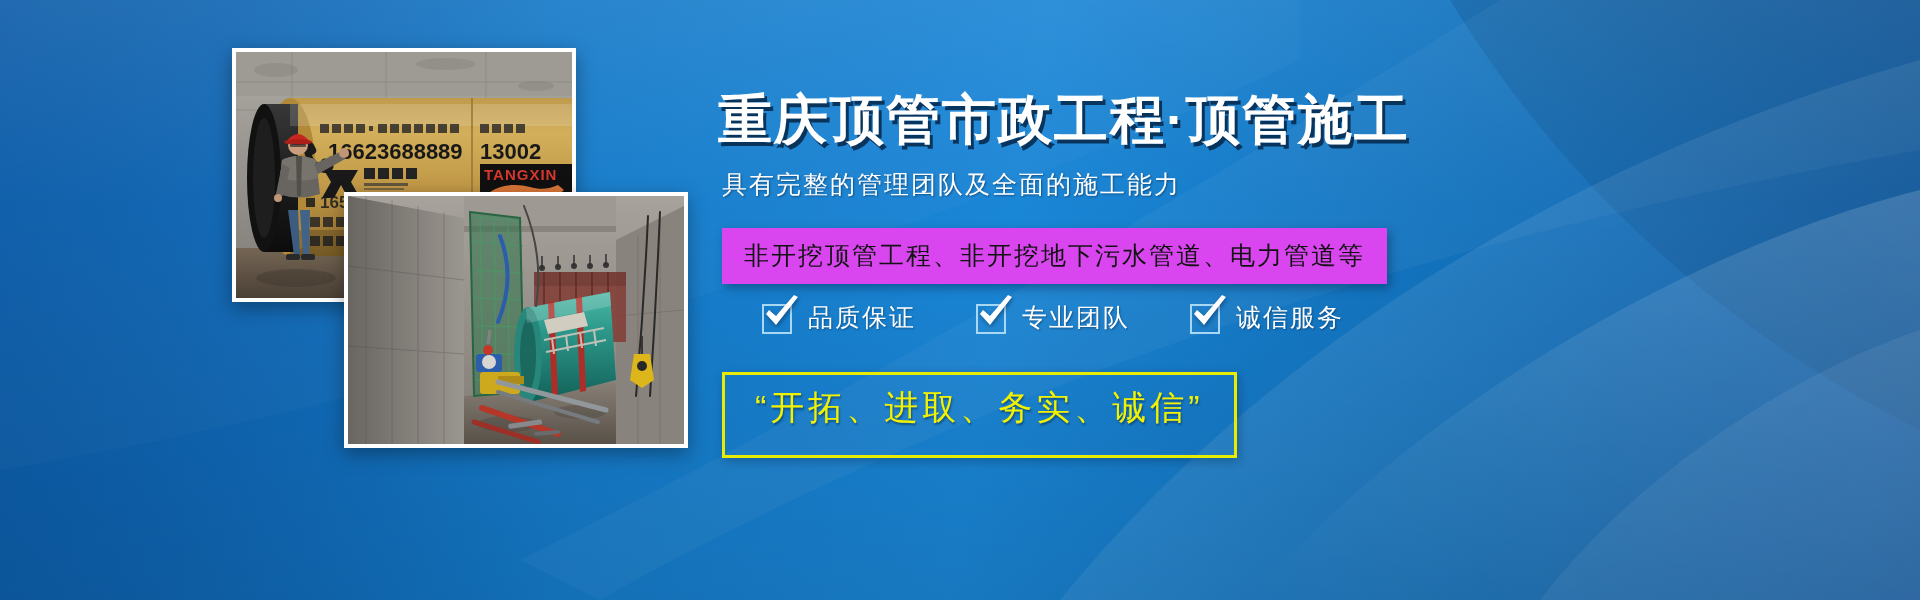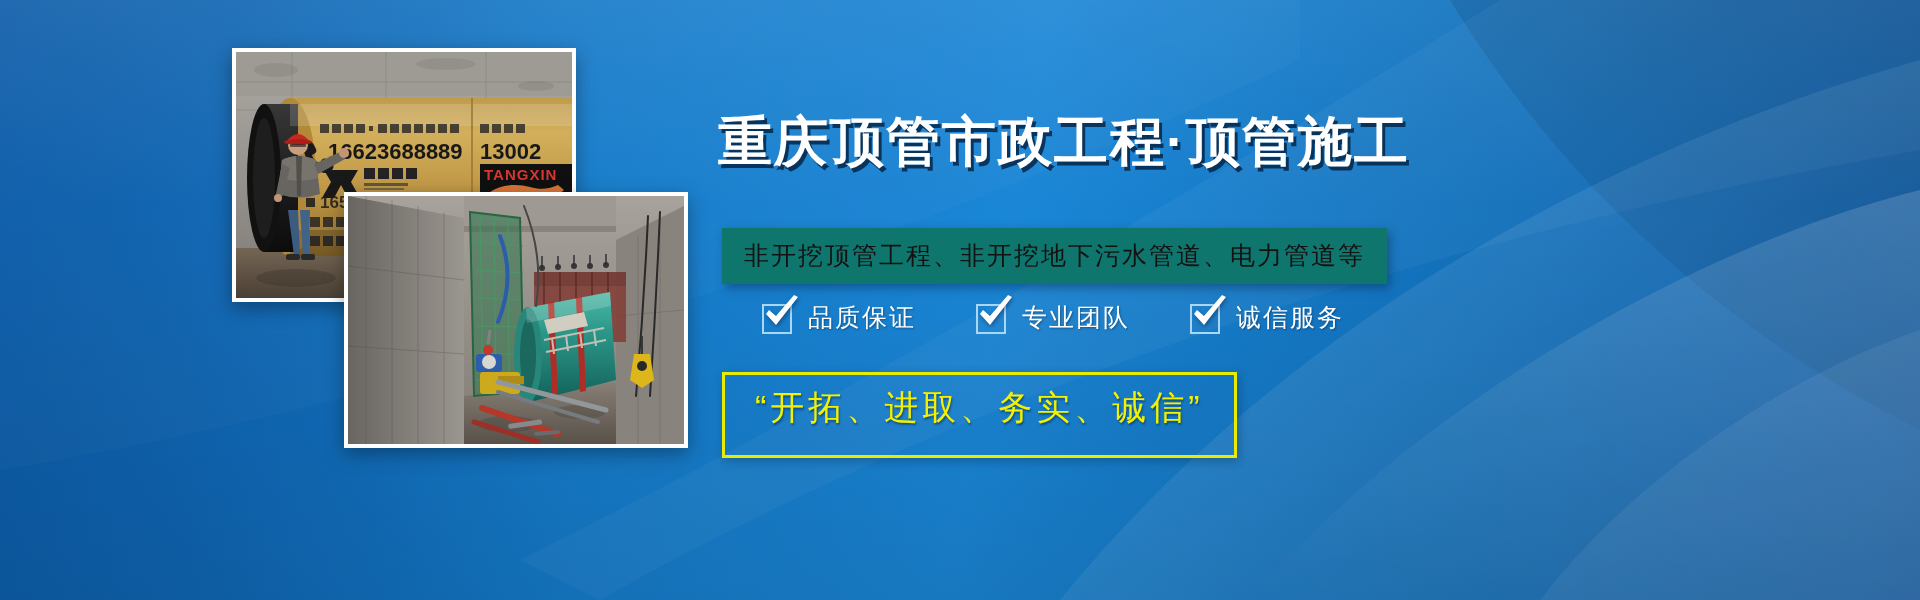--- a/index.html
+++ b/index.html
@@ -24,28 +24,28 @@
   .photo-1{left:232px;top:48px;width:336px;height:246px;}
   .photo-2{left:344px;top:192px;width:336px;height:248px;}
   .photo svg{display:block;width:100%;height:100%;}
 
   
   .content{position:absolute;left:718px;top:0;width:1100px;height:600px;}
 
   .title{position:absolute;left:0;top:92px;
      font-size:54px;font-weight:bold;color:#ffffff;letter-spacing:2px;
      white-space:nowrap;line-height:1;
-     text-shadow:3px 4px 0 rgba(3,38,72,.85);margin-top:22px;}
+     text-shadow:3px 4px 0 rgba(3,38,72,.85);}
 
   .subtitle{position:absolute;left:4px;top:168px;
      font-size:25px;color:#ffffff;letter-spacing:2px;white-space:nowrap;
      text-shadow:1px 1px 2px rgba(0,20,45,.45);}
 
   .tagbar{position:absolute;left:4px;top:228px;
-     background:#0f766e;color:#121212;
+     background:#d946ef;color:#121212;
      font-size:25px;letter-spacing:2px;white-space:nowrap;
      padding:11px 22px 12px 22px;
      box-shadow:3px 4px 9px rgba(0,25,55,.38);}
 
   .features{position:absolute;left:4px;top:300px;
      display:flex;align-items:center;gap:60px;padding-left:40px;}
   .feature{display:flex;align-items:center;gap:12px;}
   .check{position:relative;width:34px;height:34px;flex:0 0 auto;}
   .check .box{position:absolute;left:0;top:4px;width:30px;height:30px;
      border:2px solid #a9d8f5;box-sizing:border-box;}
@@ -421,20 +421,21 @@
 
         <rect x="0" y="0" width="336" height="248" fill="#000000" opacity="0.05"></rect>
       </svg>
     </div>
   </div>
 
   <div class="content">
 
     <div class="title">重庆顶管市政工程·顶管施工</div>
 
+    <div class="subtitle">具有完整的管理团队及全面的施工能力</div>
 
     <div class="tagbar">非开挖顶管工程、非开挖地下污水管道、电力管道等</div>
 
     <div class="features">
 
       <div class="feature">
         <span class="check">
           <span class="box"></span>
           <svg viewBox="0 0 42 42">
               <path d="M6,20 L16,31 L38,3 L34,1 L16,22 L9,16 Z" fill="#ffffff"></path>

